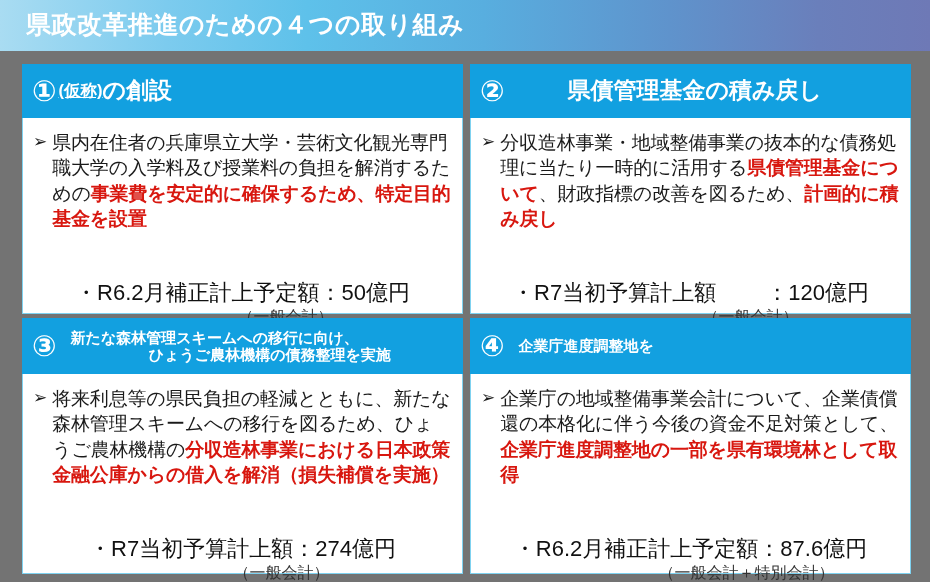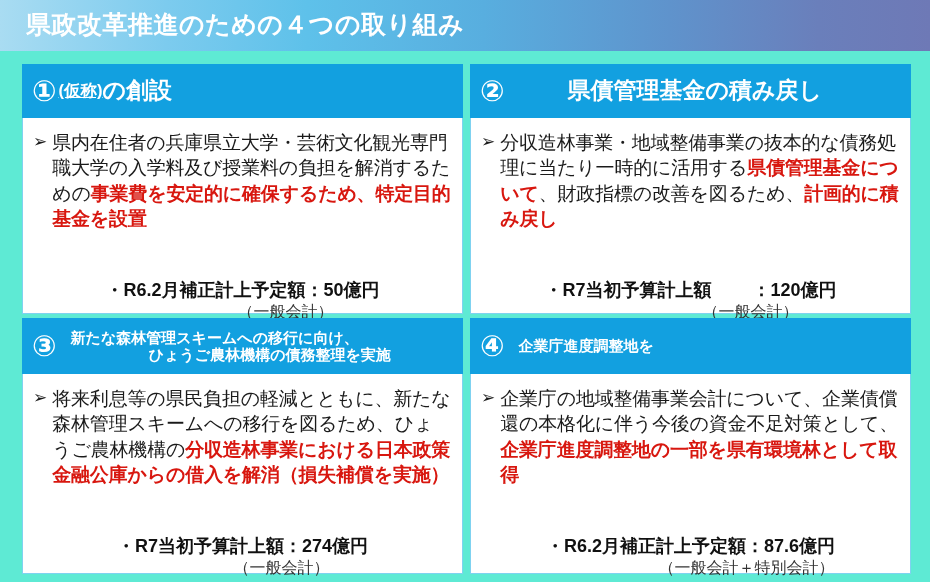--- a/index.html
+++ b/index.html
@@ -10,21 +10,21 @@
     width: 930px;
     height: 582px;
     background: #ffffff;
     font-family: "Liberation Sans", "DejaVu Sans", sans-serif;
     overflow: hidden;
   }
   .slide {
     position: relative;
     width: 930px;
     height: 582px;
-    background: #5eead4;
+    background: #737373;
   }
 
   
   .title-bar {
     position: absolute;
     left: 0;
     top: 0;
     width: 930px;
     height: 51px;
     background: linear-gradient(to right,
@@ -148,22 +148,22 @@
     color: #d8170f;
     font-weight: bold;
   }
 
   
   .budget-block {
     margin-top: 10px;
     text-align: center;
   }
   .budget-line {
-    font-size: 18px;
-    font-weight: bold;
+    font-size: 22px;
+    font-weight: normal;
     color: #111111;
     line-height: 1.28;
     white-space: pre;
     margin-top: 48px;
   }
   .budget-note {
     font-size: 16px;
     color: #333333;
     line-height: 1.2;
     padding-left: 86px;

